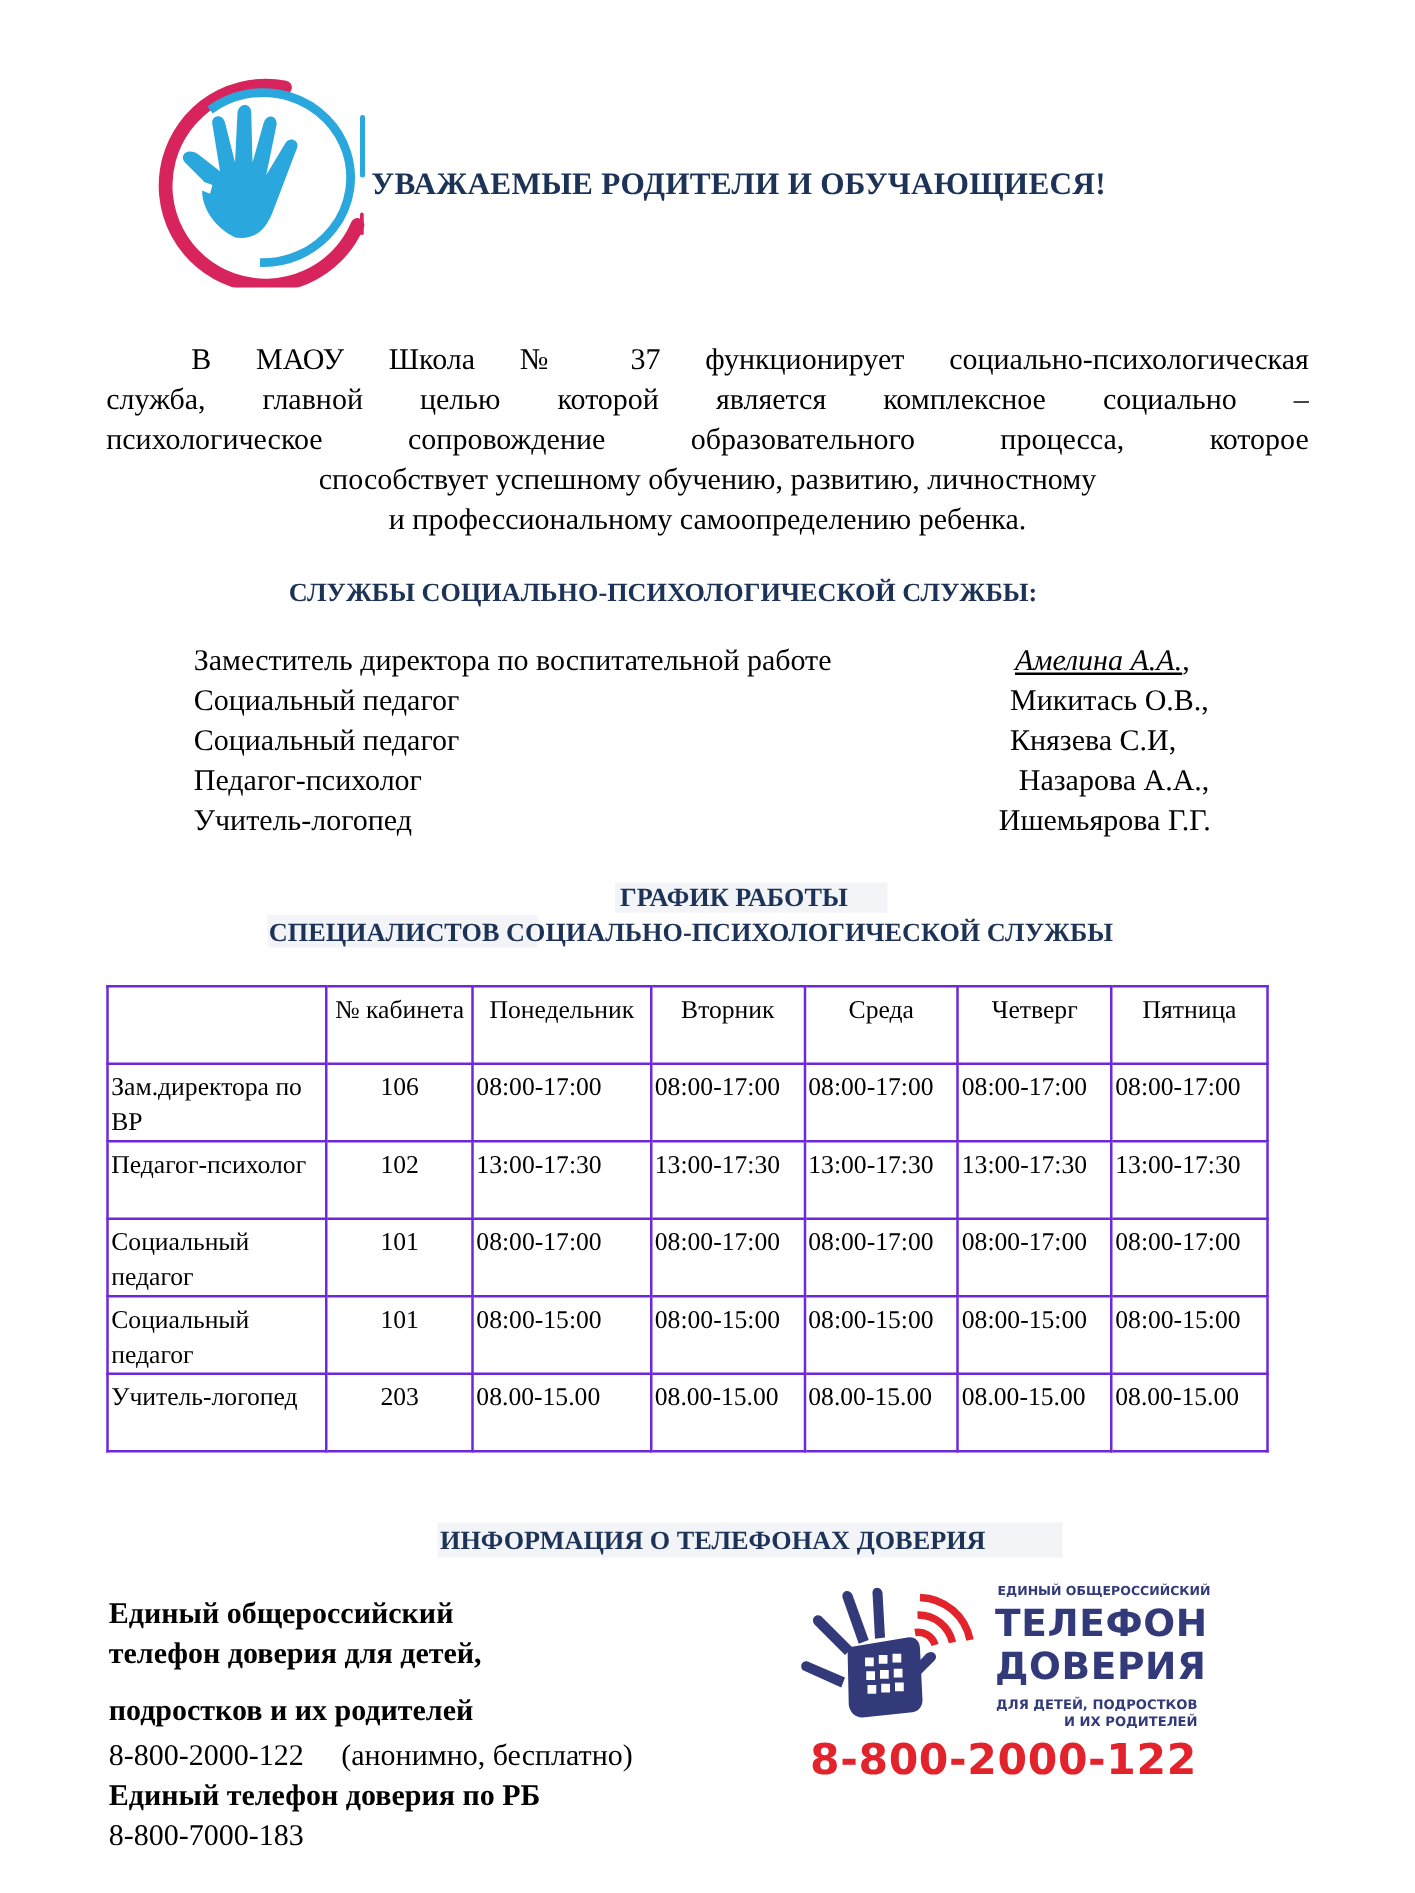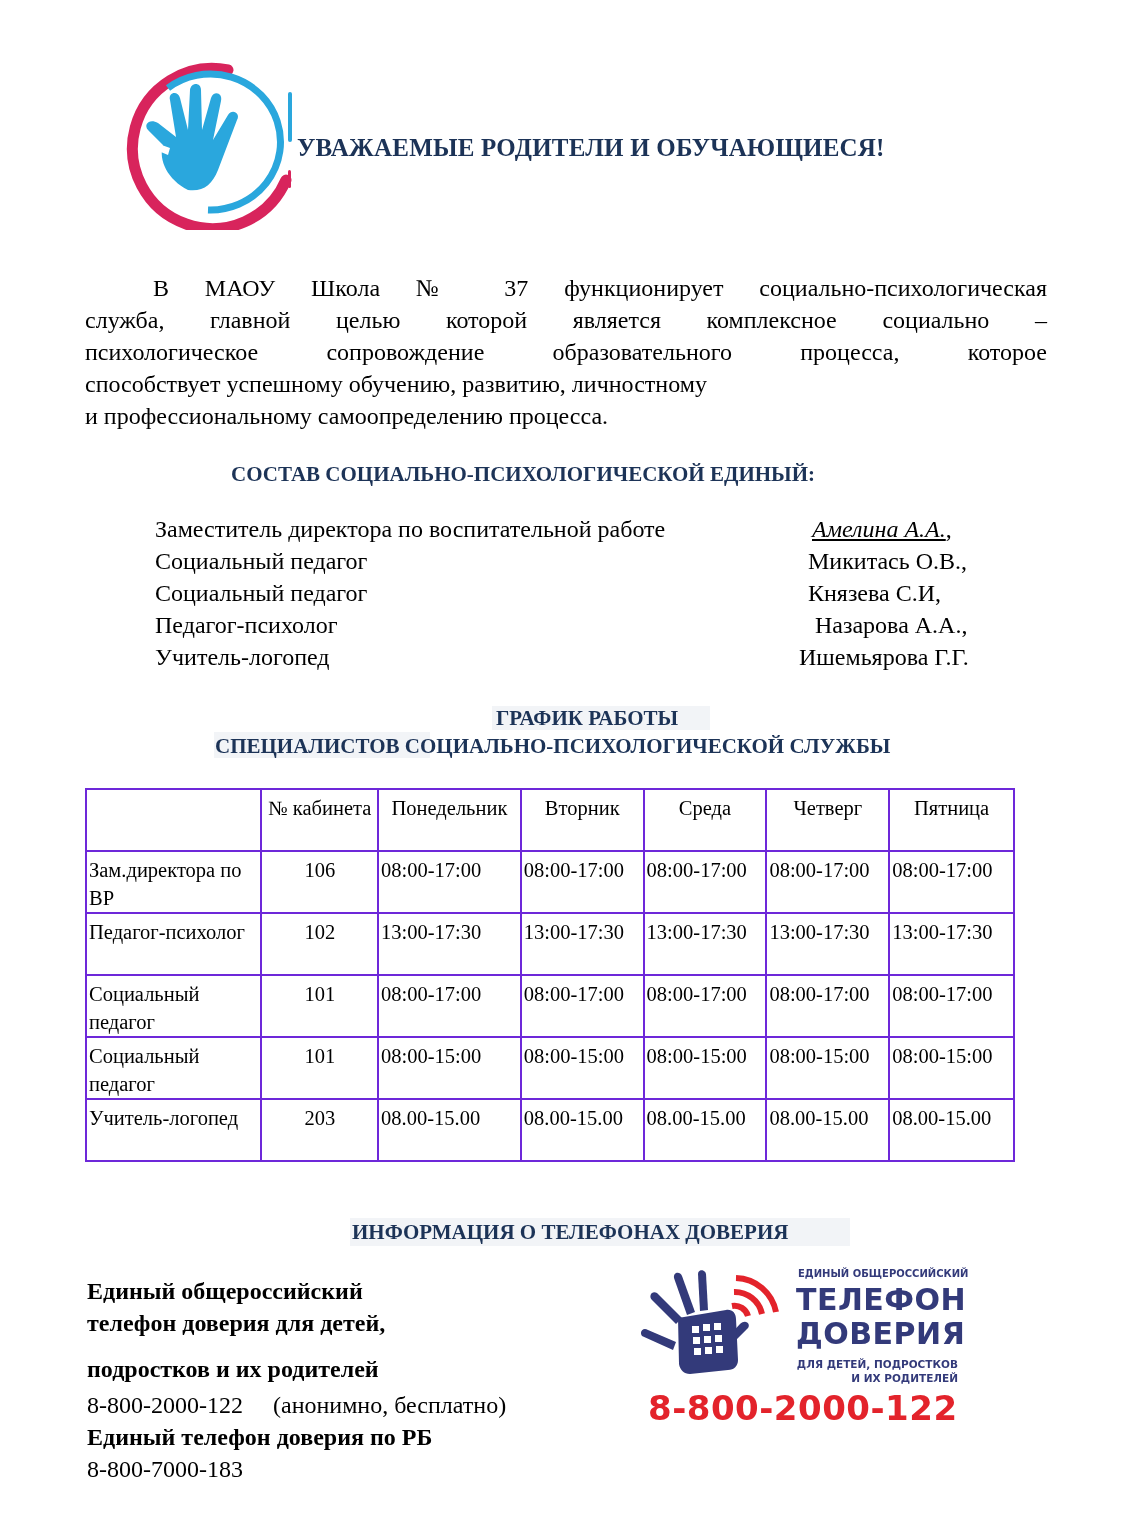--- a/index.html
+++ b/index.html
@@ -3,21 +3,21 @@
 <meta charset="utf-8">
 <style>
   html, body { margin: 0; padding: 0; background: #ffffff; }
   body { width: 1132px; height: 1514px; position: relative; overflow: hidden;
          font-family: "Liberation Serif", "DejaVu Serif", serif; color: #000; }
   .abs { position: absolute; }
   .navy { color: #1c3357; }
   .h-title { font-weight: bold; font-size: 25px; letter-spacing: 0.2px; }
   .h-sec { font-weight: bold; font-size: 21px; white-space: nowrap; }
   .para { font-size: 24px; line-height: 32px; }
-  .line { position: absolute; left: 85px; width: 962px; white-space: nowrap; }
+  .line { position: absolute; left: 85px; width: 962px; white-space: nowrap; text-align: center; }
   .just { text-align: justify; text-align-last: justify; }
   .staff-row { position: absolute; font-size: 24px; white-space: nowrap; }
   .staff-role { left: 155px; }
   table.sched { position: absolute; left: 85px; top: 788px; width: 930px; border-collapse: collapse;
                 font-family: "Liberation Serif", "DejaVu Serif", serif; font-size: 20.5px; }
   table.sched td, table.sched th { border: 2px solid #6d28d9; vertical-align: top; padding: 4px 2px 0 2px;
                 font-weight: normal; line-height: 28px; }
   table.sched th { height: 56px; text-align: center; }
   table.sched td { height: 56px; }
   table.sched td.role { text-align: left; padding-left: 2px; }
@@ -43,24 +43,24 @@
 <div class="abs" style="left:288px;top:170px;width:3px;height:18px;background:#d8245c;border-radius:2px;"></div>
 
 <div class="abs h-title navy" style="left:297px;top:134px;">УВАЖАЕМЫЕ РОДИТЕЛИ И ОБУЧАЮЩИЕСЯ!</div>
 
 <div class="para">
   <div class="line just" style="top:272px;left:153px;width:894px;">В МАОУ Школа №  37  функционирует социально-психологическая</div>
   <div class="abs hl" style="left:188px;top:304px;width:246px;height:30px;z-index:-1;"></div>
   <div class="line just" style="top:304px;">служба, главной целью которой является комплексное социально –</div>
   <div class="line just" style="top:336px;">психологическое сопровождение образовательного процесса, которое</div>
   <div class="line" style="top:368px;">способствует успешному обучению, развитию, личностному</div>
-  <div class="line" style="top:400px;">и профессиональному самоопределению процесса.</div>
+  <div class="line" style="top:400px;">и профессиональному самоопределению ребенка.</div>
 </div>
 
-<div class="abs h-sec navy" style="left:231px;top:462px;">СОСТАВ СОЦИАЛЬНО-ПСИХОЛОГИЧЕСКОЙ ЕДИНЫЙ:</div>
+<div class="abs h-sec navy" style="left:231px;top:462px;">СЛУЖБЫ СОЦИАЛЬНО-ПСИХОЛОГИЧЕСКОЙ СЛУЖБЫ:</div>
 
 <div>
   <div class="staff-row staff-role" style="top:516px;">Заместитель директора по воспитательной работе</div>
   <div class="staff-row" style="top:516px;left:812px;">
     <span style="font-style:italic;text-decoration:underline;">Амелина А.А.</span><span>,</span>
   </div>
 
   <div class="staff-row staff-role" style="top:548px;">Социальный педагог</div>
   <div class="staff-row" style="top:548px;left:808px;">Микитась О.В.,</div>
 

